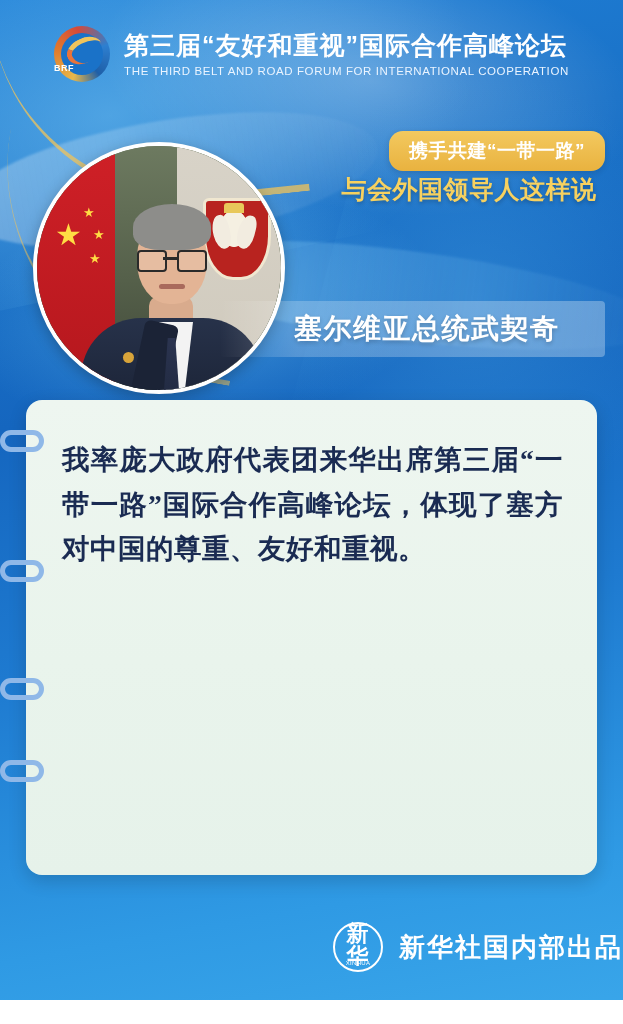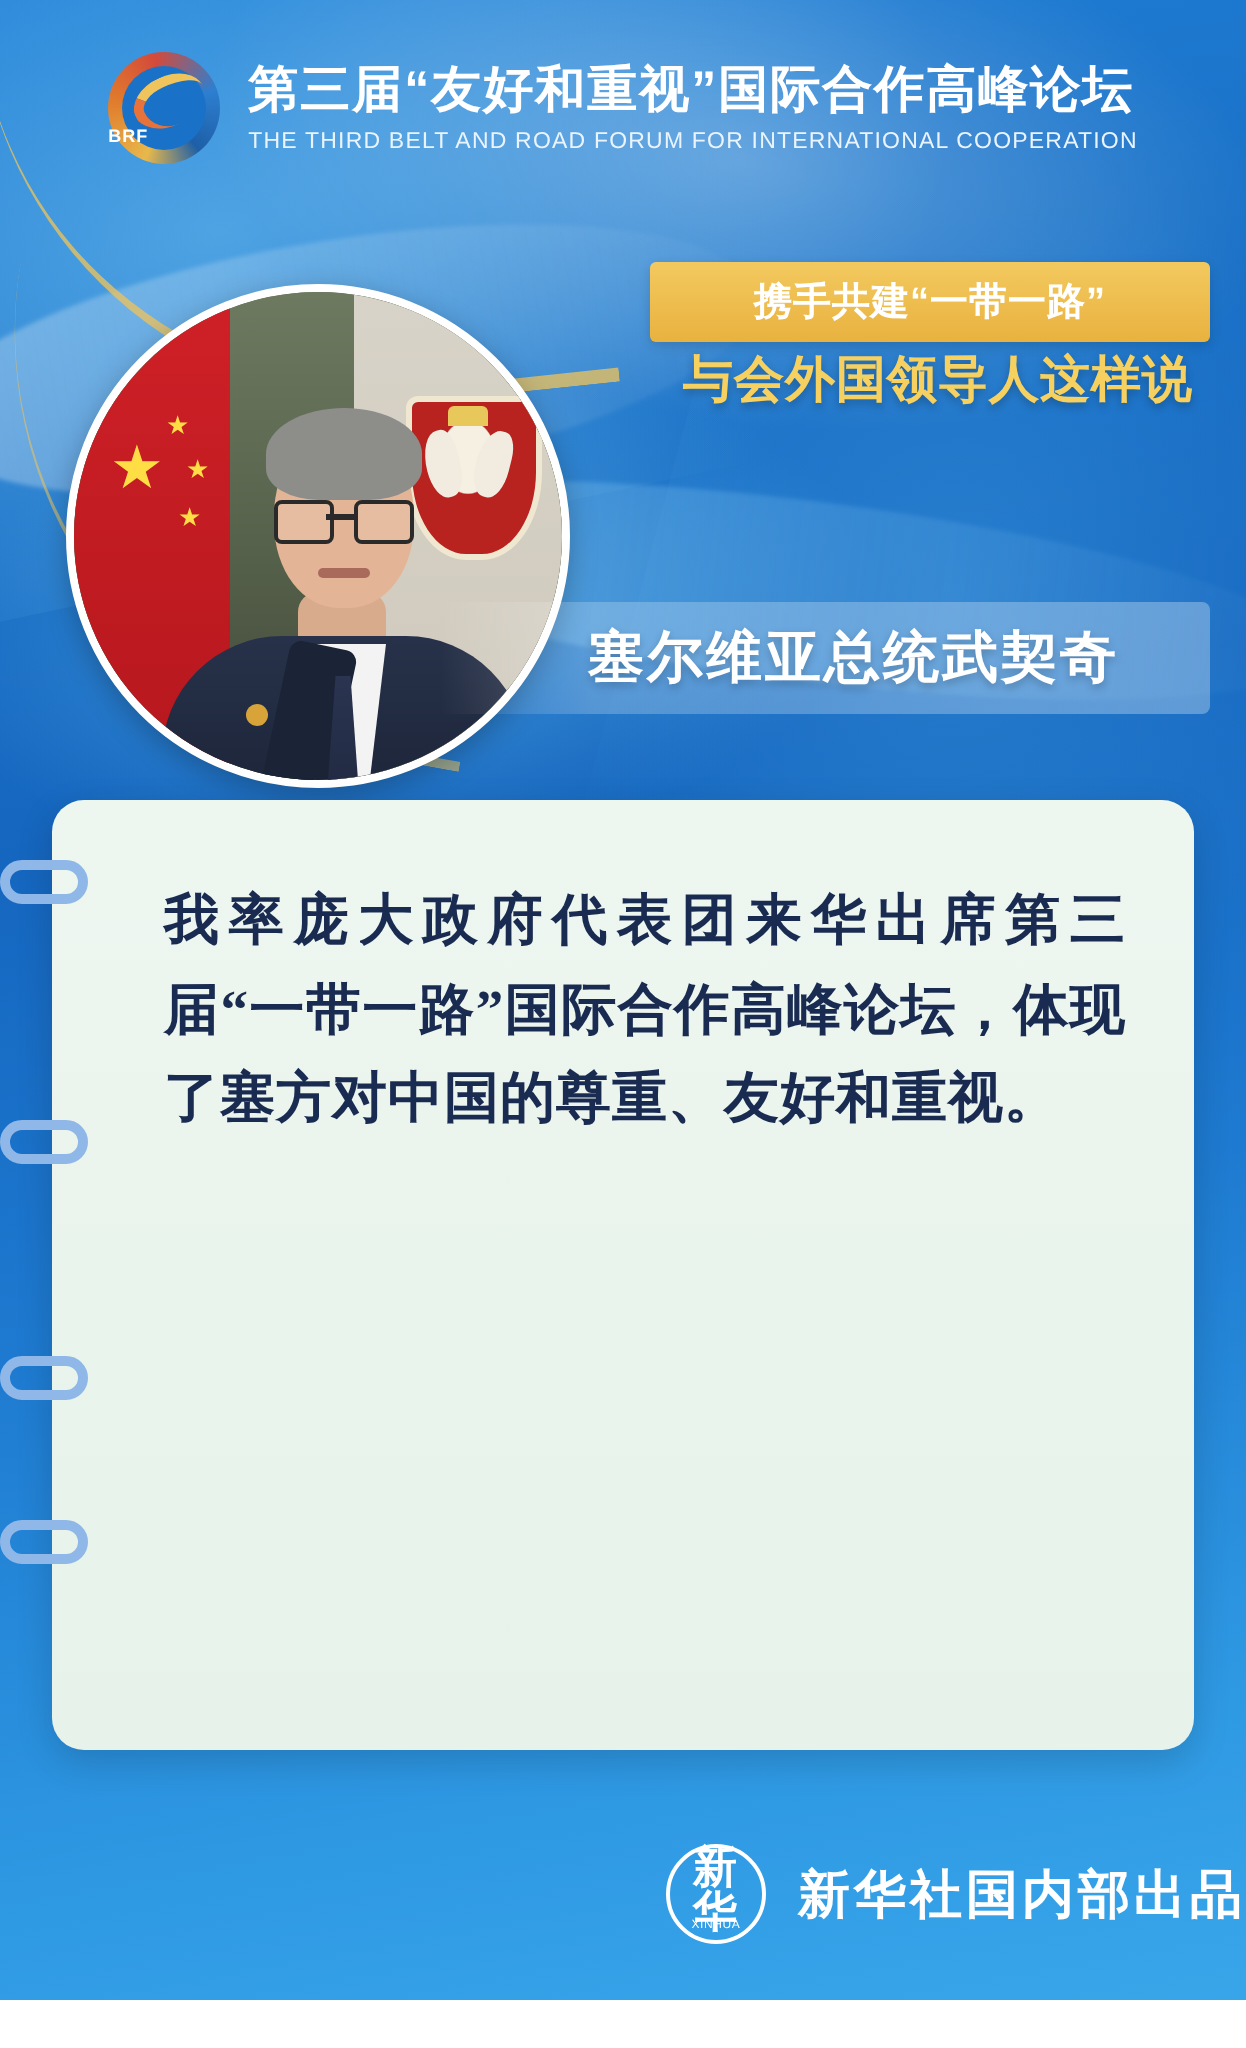--- a/index.html
+++ b/index.html
@@ -141,23 +141,23 @@
     letter-spacing: 0.6px;
     margin-top: 5px;
     white-space: nowrap;
     color: #eaf4ff;
   }
 
   
   .gold-banner {
     position: absolute;
     right: 18px; top: 131px;
-    width: 280px;
+    width: 216px;
     background: linear-gradient(180deg, #f3c95f 0%, #e9b23f 100%);
-    border-radius: 3px;
+    border-radius: 14px;
     padding: 7px 10px 7px 10px;
     box-sizing: border-box;
     box-shadow: 0 2px 6px rgba(0,0,0,0.14);
   }
   .gold-banner .line1 {
     color: #ffffff;
     font-size: 19px;
     font-weight: bold;
     text-align: center;
     letter-spacing: 0.5px;
@@ -315,21 +315,21 @@
   }
 
   
   .card {
     position: absolute;
     left: 26px; top: 400px;
     width: 571px; height: 475px;
     background: linear-gradient(180deg, #eef6f0 0%, #e9f4ec 55%, #e6f2ea 100%);
     border-radius: 16px;
     box-shadow: 0 6px 18px rgba(0,0,0,0.16);
-    padding: 38px 34px 0 56px;
+    padding: 38px 34px 0 36px;
     box-sizing: border-box;
   }
   .quote-p {
     color: #1a2b52;
     font-size: 27.5px;
     line-height: 1.62;
     letter-spacing: 0.5px;
     text-align: justify;
     margin: 0 0 26px 0;
     font-family: "Liberation Serif", serif;

